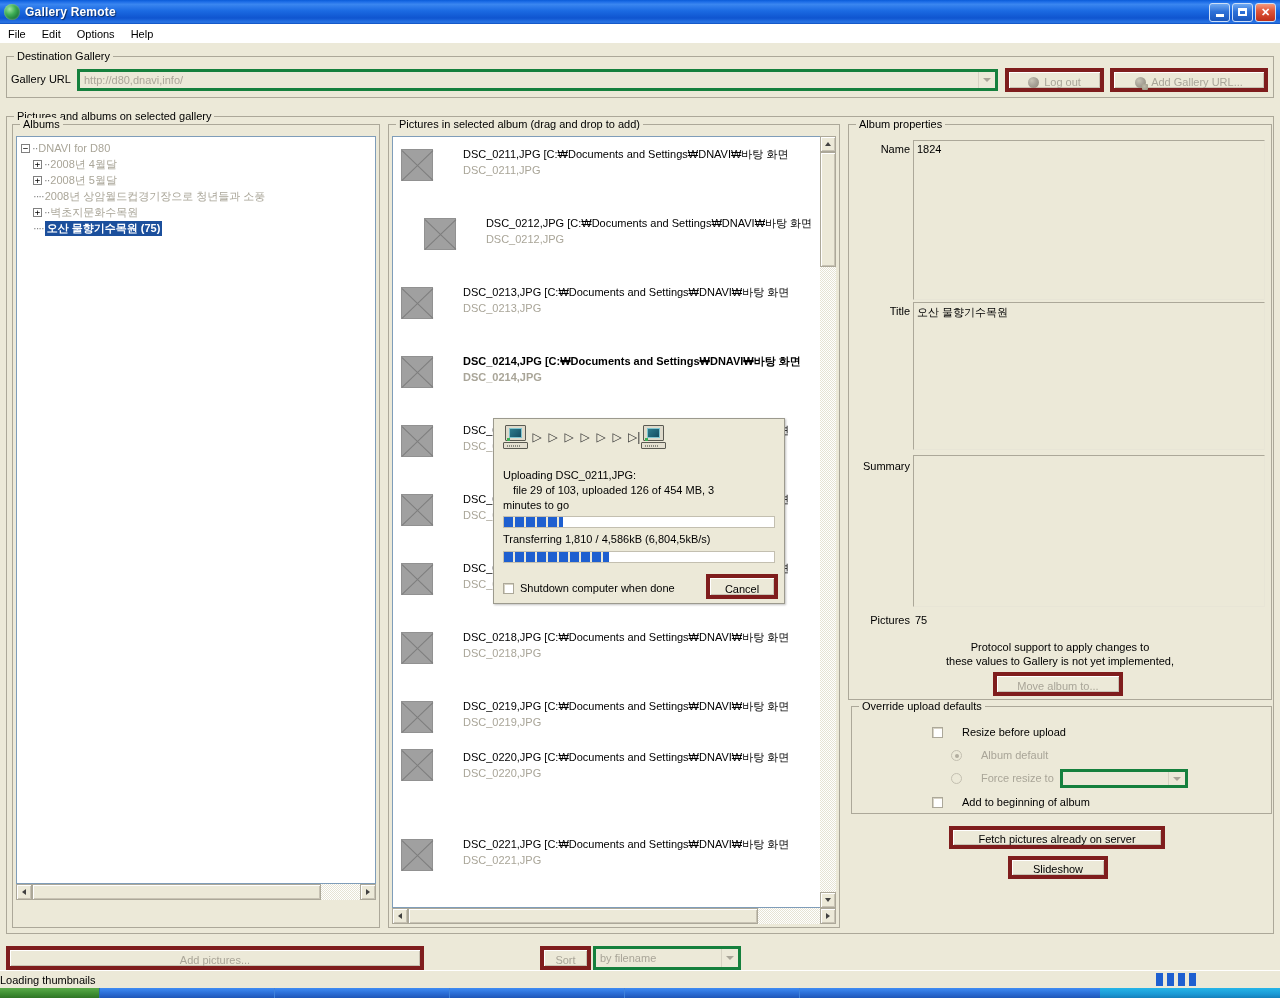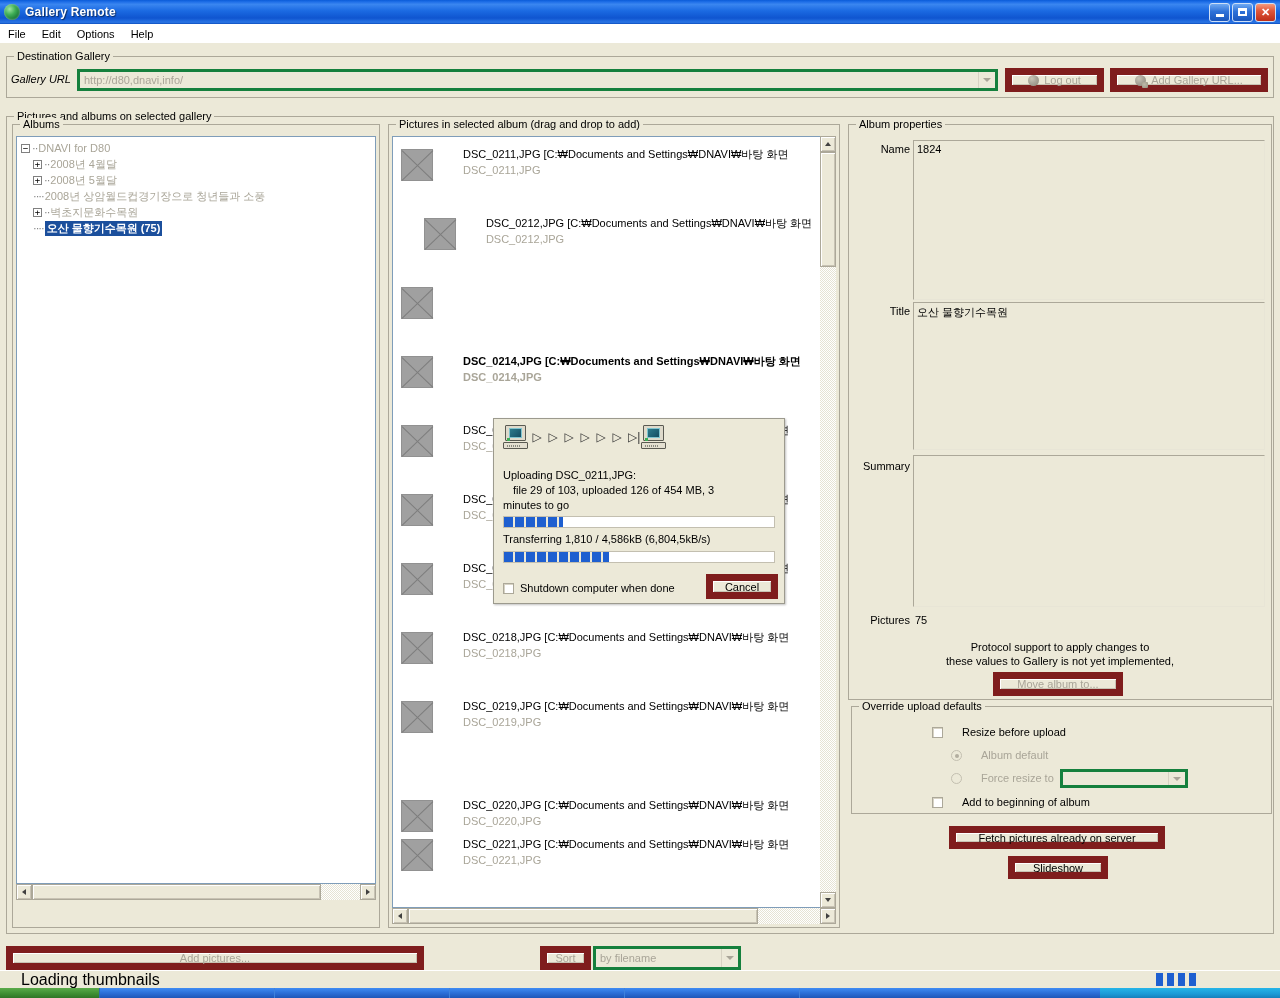--- a/index.html
+++ b/index.html
@@ -81,23 +81,23 @@
     display: flex; align-items: center; justify-content: center;
     background: #ece9d8;
   }
   .tri-down {
     width: 0; height: 0; border-left: 4px solid transparent;
     border-right: 4px solid transparent; border-top: 4px solid #a9a598;
   }
 
   .btn {
     position: absolute; background: #ece9d8;
-    border: 7px solid #7f1d1d;
+    border: 4px solid #7f1d1d;
     box-shadow: inset 1px 1px 0 #fff, inset -1px -1px 0 #c8c3b4;
-    display: flex; align-items: center; justify-content: center;
+    display: flex; align-items: flex-end; justify-content: center;
     font-size: 11px; color: #000; white-space: nowrap;
   }
   .btn.disabled { color: #a9a598; }
   .btn .bico { margin-right: 5px; display: inline-block; }
 
   .globe {
     width: 11px; height: 11px; border-radius: 50%;
     background: radial-gradient(circle at 35% 33%, #c9c5b6 0%, #a9a499 45%, #8d8878 100%);
     display: inline-block;
   }
@@ -256,21 +256,21 @@
       #1e5fd0 0 9px, #ece9d8 9px 11px);
   }
   .dlg-cb { position: absolute; font-size: 11px; display: flex; align-items: center; gap: 6px; }
 
   
   .statusbar {
     position: absolute; left: 0; bottom: 10px; width: 1280px; height: 18px;
     background: #ece9d8; border-top: 1px solid #fff;
     display: flex; align-items: center;
   }
-  .statusbar .stext { font-size: 16px; color: #000; padding-left: 21px; }
+  .statusbar .stext { font-size: 11px; color: #000; padding-left: 0; }
   .status-prog { position: absolute; right: 80px; top: 2px; width: 44px; height: 13px; }
   .status-prog .fill {
     height: 100%;
     background-image: repeating-linear-gradient(to right,#1e5fd0 0 7px, #ece9d8 7px 11px);
   }
 
   
   .taskbar {
     position: absolute; left: 0; bottom: 0; width: 1280px; height: 10px;
     background: linear-gradient(to bottom,#3f8cf3 0%, #2c6fd8 50%, #1f56b8 100%);
@@ -305,21 +305,21 @@
   <div class="menubar">
     <div class="menu-item">File</div>
     <div class="menu-item">Edit</div>
     <div class="menu-item">Options</div>
     <div class="menu-item">Help</div>
   </div>
 
   <div class="group" style="left:6px; top:56px; width:1268px; height:42px;">
     <div class="legend">Destination Gallery</div>
   </div>
-  <div style="position:absolute; left:11px; top:73px; font-size:11px;font-style:italic;">Gallery URL</div>
+  <div style="position:absolute; left:11px; top:73px; font-size:11px;">Gallery URL</div>
   <div class="combo" style="left:77px; top:69px; width:921px; height:22px;">
     <div class="val">http://d80,dnavi,info/</div>
     <div class="arrow">
         <div class="tri-down"></div>
       </div>
   </div>
   <div class="btn disabled" style="left:1005px; top:68px; width:99px; height:24px;">
     <span class="bico globe"></span>
     <span>Log out</span>
   </div>
@@ -393,20 +393,24 @@
       </div>
       <div class="picrow" style="top:73px;justify-content:center;">
         <div class="thumb"></div>
         <div class="pictext">
           <div class="picname"><span>DSC_0212,JPG</span> <span>[C:₩Documents and Settings₩DNAVI₩바탕 화면</span></div>
           <div class="picsub">DSC_0212,JPG</div>
         </div>
       </div>
       <div class="picrow" style="top:142px;">
         <div class="thumb"></div>
+        <div class="pictext">
+          <div class="picname"><span>DSC_0213,JPG</span> <span>[C:₩Documents and Settings₩DNAVI₩바탕 화면</span></div>
+          <div class="picsub">DSC_0213,JPG</div>
+        </div>
       </div>
       <div class="picrow" style="top:211px;font-weight:bold;">
         <div class="thumb"></div>
         <div class="pictext">
           <div class="picname"><span>DSC_0214,JPG</span> <span>[C:₩Documents and Settings₩DNAVI₩바탕 화면</span></div>
           <div class="picsub">DSC_0214,JPG</div>
         </div>
       </div>
       <div class="picrow" style="top:280px;">
         <div class="thumb"></div>
@@ -436,21 +440,21 @@
           <div class="picsub">DSC_0218,JPG</div>
         </div>
       </div>
       <div class="picrow" style="top:556px;">
         <div class="thumb"></div>
         <div class="pictext">
           <div class="picname"><span>DSC_0219,JPG</span> <span>[C:₩Documents and Settings₩DNAVI₩바탕 화면</span></div>
           <div class="picsub">DSC_0219,JPG</div>
         </div>
       </div>
-      <div class="picrow" style="top:655px;">
+      <div class="picrow" style="top:591px;align-items:center;">
         <div class="thumb"></div>
         <div class="pictext">
           <div class="picname"><span>DSC_0220,JPG</span> <span>[C:₩Documents and Settings₩DNAVI₩바탕 화면</span></div>
           <div class="picsub">DSC_0220,JPG</div>
         </div>
       </div>
       <div class="picrow" style="top:694px;">
         <div class="thumb"></div>
         <div class="pictext">
           <div class="picname"><span>DSC_0221,JPG</span> <span>[C:₩Documents and Settings₩DNAVI₩바탕 화면</span></div>

